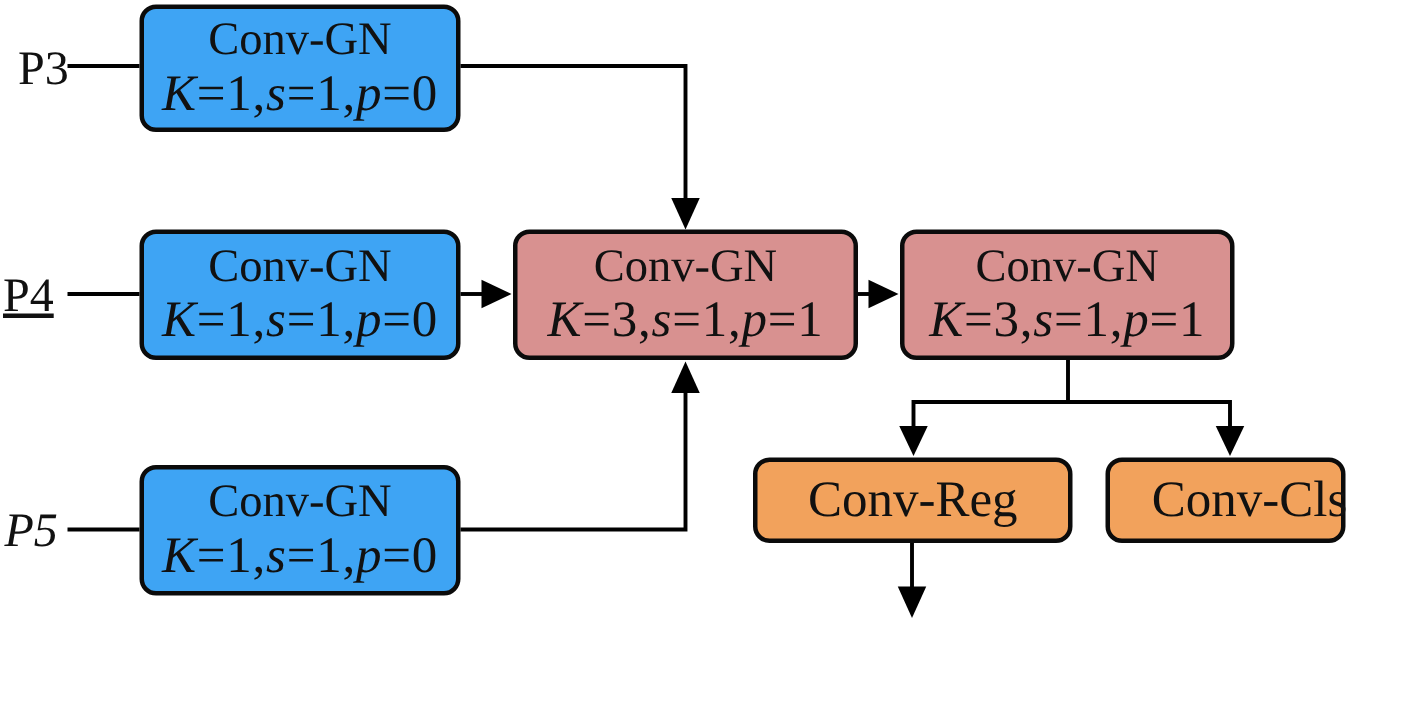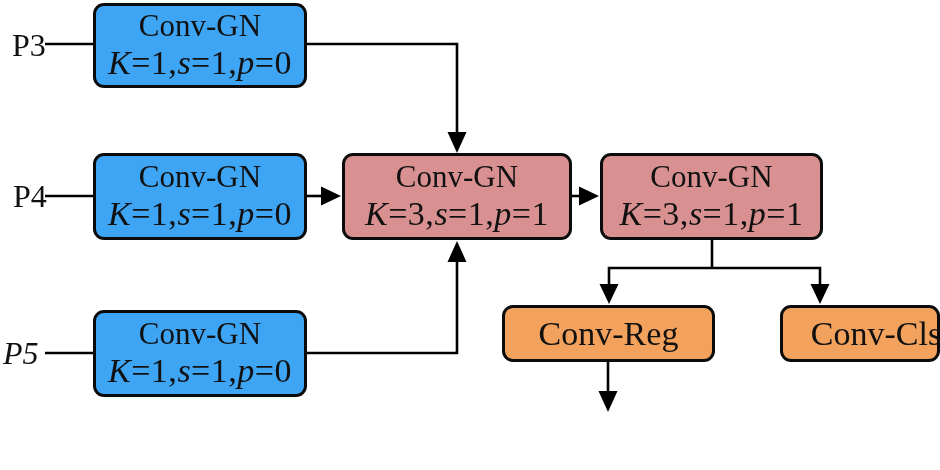--- a/index.html
+++ b/index.html
@@ -72,21 +72,21 @@
 
     <path class="ln" d="M712,240 V268 M609,286 V268 H820 V286"></path>
     <polygon class="ah" points="599.5,284 618.5,284 609,304"></polygon>
     <polygon class="ah" points="810.5,284 829.5,284 820,304"></polygon>
 
     <path class="ln" d="M608,362 V393"></path>
     <polygon class="ah" points="598.5,391 617.5,391 608,412"></polygon>
   </svg>
 
   <div class="plabel" style="left:12px;top:27px;">P3</div>
-  <div class="plabel" style="left:13px;top:178px;">P4</div>
+  <div class="plabel" style="left:2px;top:178px;text-decoration:underline;">P4</div>
   <div class="plabel" style="left:3px;top:335px;font-style:italic;">P5</div>
 
   <div class="box blue" style="left:93px;top:3px;width:214px;height:85px;">
     <span class="title">Conv-GN</span>
     <span class="params"><span class="it">K</span><span>=1,</span><span class="it">s</span><span>=1,</span><span class="it">p</span><span>=0</span></span>
   </div>
 
   <div class="box blue" style="left:93px;top:153px;width:214px;height:87px;">
     <span class="title">Conv-GN</span>
     <span class="params"><span class="it">K</span><span>=1,</span><span class="it">s</span><span>=1,</span><span class="it">p</span><span>=0</span></span>
@@ -104,18 +104,18 @@
 
   <div class="box pink" style="left:600px;top:153px;width:223px;height:87px;">
     <span class="title">Conv-GN</span>
     <span class="params"><span class="it">K</span><span>=3,</span><span class="it">s</span><span>=1,</span><span class="it">p</span><span>=1</span></span>
   </div>
 
   <div class="box orange single" style="left:502px;top:305px;width:213px;height:57px;">
     <span class="title">Conv-Reg</span>
   </div>
 
-  <div class="box orange single" style="left:780px;top:305px;width:160px;height:57px;padding-left:32px;">
+  <div class="box orange single" style="left:737px;top:305px;width:160px;height:57px;padding-left:32px;">
     <span class="title">Conv-Cls</span>
   </div>
 
 
 </div>
 
 </body></html>

